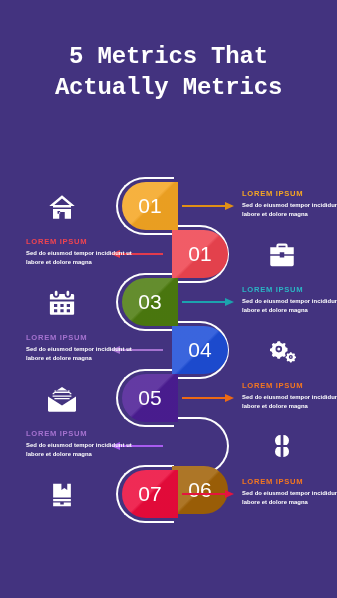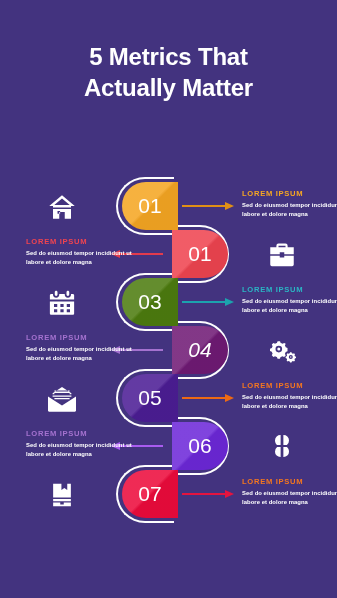--- a/index.html
+++ b/index.html
@@ -8,20 +8,21 @@
     background:#43337f;
     font-family:"Liberation Sans",sans-serif;
     position:relative;
   }
 
   .title{
     position:absolute;left:0;top:42px;width:337px;
     text-align:center;color:#ffffff;
     font-size:24px;font-weight:bold;line-height:1.28;
     letter-spacing:-0.2px;
+    font-family:Liberation Mono, monospace;
   }
   .title span{display:block;}
 
   .rows{position:absolute;left:4px;top:182px;width:337px;}
 
   .row{position:relative;height:48px;}
 
   
   .block{
     position:absolute;top:0;width:56px;height:48px;
@@ -101,21 +102,21 @@
   }
   .row.left .ico{left:38px;}
   .row.right .ico{left:258px;}
   .ico svg{display:block;fill:#ffffff;}
 </style>
 </head>
 <body>
 
 <div class="title">
   <span>5 Metrics That</span>
-  <span>Actually Matter</span>
+  <span>Actually Metrics</span>
 </div>
 
 <div class="rows" id="rows">
     <div class="row left">
       <div class="arc" style="border-color: rgb(253, 253, 254);"></div>
       <div class="block" style="background: rgb(245, 166, 35);">
         <div class="sheen"></div>
         <span class="num">01</span>
       </div>
       <div class="arrow">
@@ -167,21 +168,21 @@
         <div class="body">Sed do eiusmod tempor incididunt ut labore et dolore magna</div>
       </div>
       <div class="ico">
         <svg width="30" height="30" viewBox="0 0 24 24">
           <path d="M7.3 2.2c-.6 0-1.1.5-1.1 1.1v1.9c0 .6.5 1.1 1.1 1.1s1.1-.5 1.1-1.1V3.3c0-.6-.5-1.1-1.1-1.1zm9.4 0c-.6 0-1.1.5-1.1 1.1v1.9c0 .6.5 1.1 1.1 1.1s1.1-.5 1.1-1.1V3.3c0-.6-.5-1.1-1.1-1.1zM3.4 4.7c-.6 0-1.1.5-1.1 1.1v3.4h19.4V5.8c0-.6-.5-1.1-1.1-1.1h-1.4v.5a2.5 2.5 0 0 1-5 0v-.5H9.8v.5a2.5 2.5 0 0 1-5 0v-.5H3.4zM2.3 10.7v9.6c0 .6.5 1.1 1.1 1.1h17.2c.6 0 1.1-.5 1.1-1.1v-9.6H2.3zm3.3 2.1h2.6v2.3H5.6v-2.3zm5.1 0h2.6v2.3h-2.6v-2.3zm5.1 0h2.6v2.3h-2.6v-2.3zm-10.2 4.2h2.6v2.3H5.6v-2.3zm5.1 0h2.6v2.3h-2.6v-2.3zm5.1 0h2.6v2.3h-2.6v-2.3z"></path>
         </svg>
       </div>
     </div>
     <div class="row right">
       <div class="arc" style="border-color: rgb(253, 253, 254);"></div>
-      <div class="block" style="background: #701a75; font-style: italic;">
+      <div class="block" style="background: #1d4ed8;">
         <div class="sheen"></div>
         <span class="num">04</span>
       </div>
       <div class="arrow">
         <div class="shaft" style="background: rgb(164, 114, 207);"></div>
         <div class="head" style="border-right-color: rgb(164, 114, 207);"></div>
       </div>
       <div class="txt">
         <div class="head" style="color: rgb(164, 114, 207);">LOREM IPSUM</div>
         <div class="body">Sed do eiusmod tempor incididunt ut labore et dolore magna</div>
@@ -207,21 +208,21 @@
         <div class="body">Sed do eiusmod tempor incididunt ut labore et dolore magna</div>
       </div>
       <div class="ico">
         <svg width="32" height="28" viewBox="0 0 32 28">
           <path d="M16 2 6.6 8.2v1.1h18.8V8.2L16 2zM8.4 5.4h15.2v1.2H8.4V5.4zm0 2.6h15.2v1.2H8.4V8zM6.6 10.6v1.1h18.8v-1.1H6.6zm1.8 2.4h15.2v1.2H8.4V13zM2 11.4v14.2c0 .6.5 1.1 1.1 1.1h25.8c.6 0 1.1-.5 1.1-1.1V11.4l-14 9.1L2 11.4z"></path>
         </svg>
       </div>
     </div>
     <div class="row right">
       <div class="arc" style="border-color: rgb(253, 253, 254);"></div>
-      <div class="block" style="background: #6d28d9;">
+      <div class="block" style="background: #a16207; margin-top: 44px;">
         <div class="sheen"></div>
         <span class="num">06</span>
       </div>
       <div class="arrow">
         <div class="shaft" style="background: rgb(169, 92, 240);"></div>
         <div class="head" style="border-right-color: rgb(169, 92, 240);"></div>
       </div>
       <div class="txt">
         <div class="head" style="color: rgb(164, 114, 207);">LOREM IPSUM</div>
         <div class="body">Sed do eiusmod tempor incididunt ut labore et dolore magna</div>

